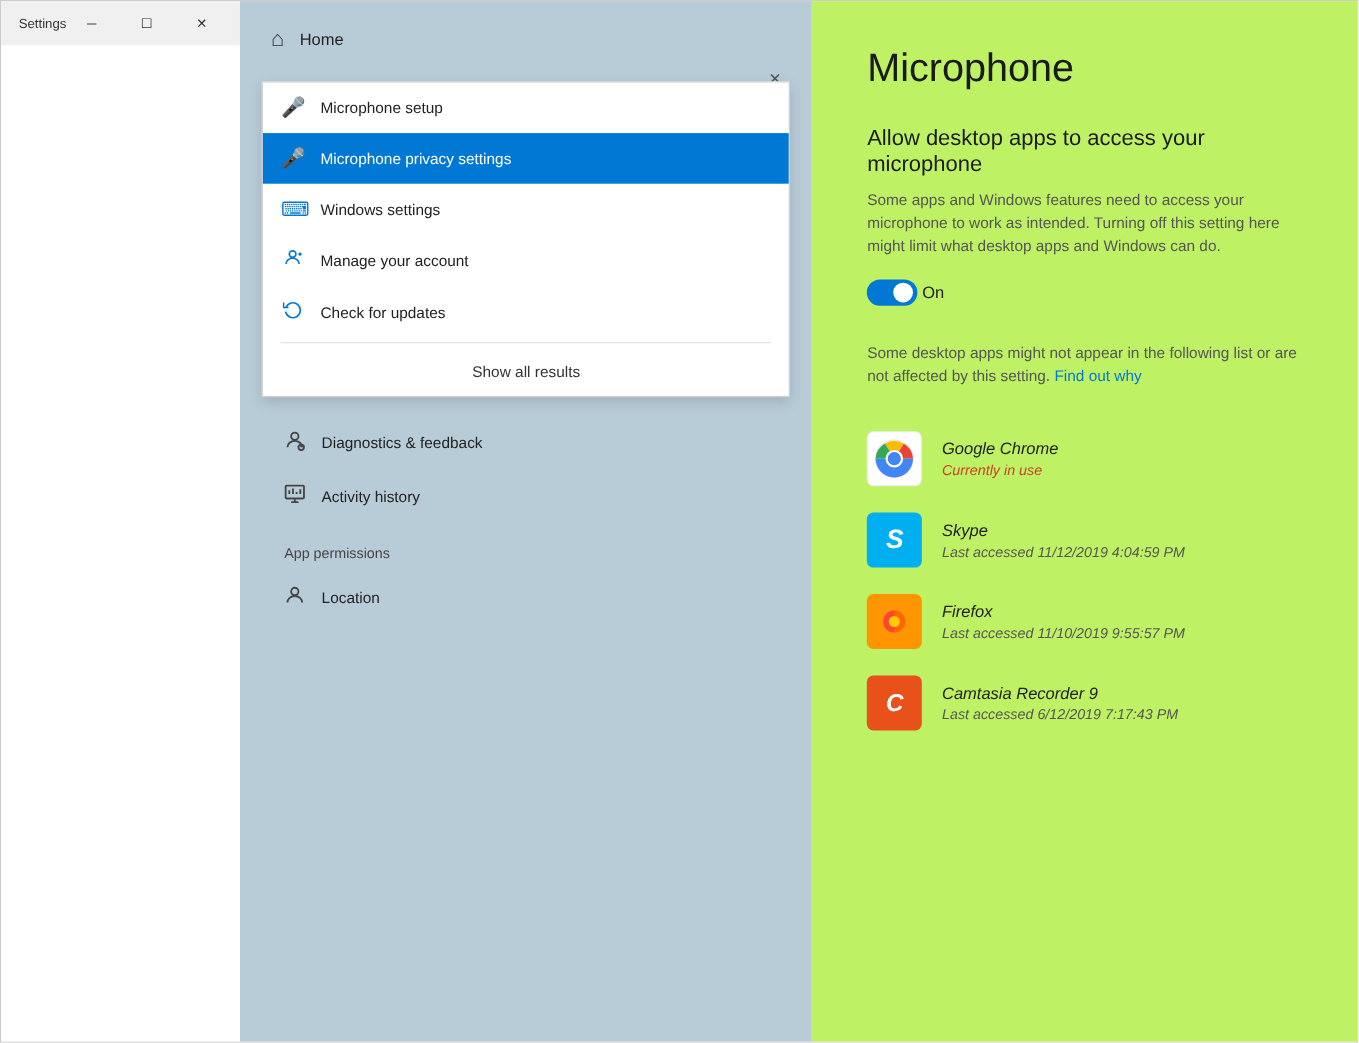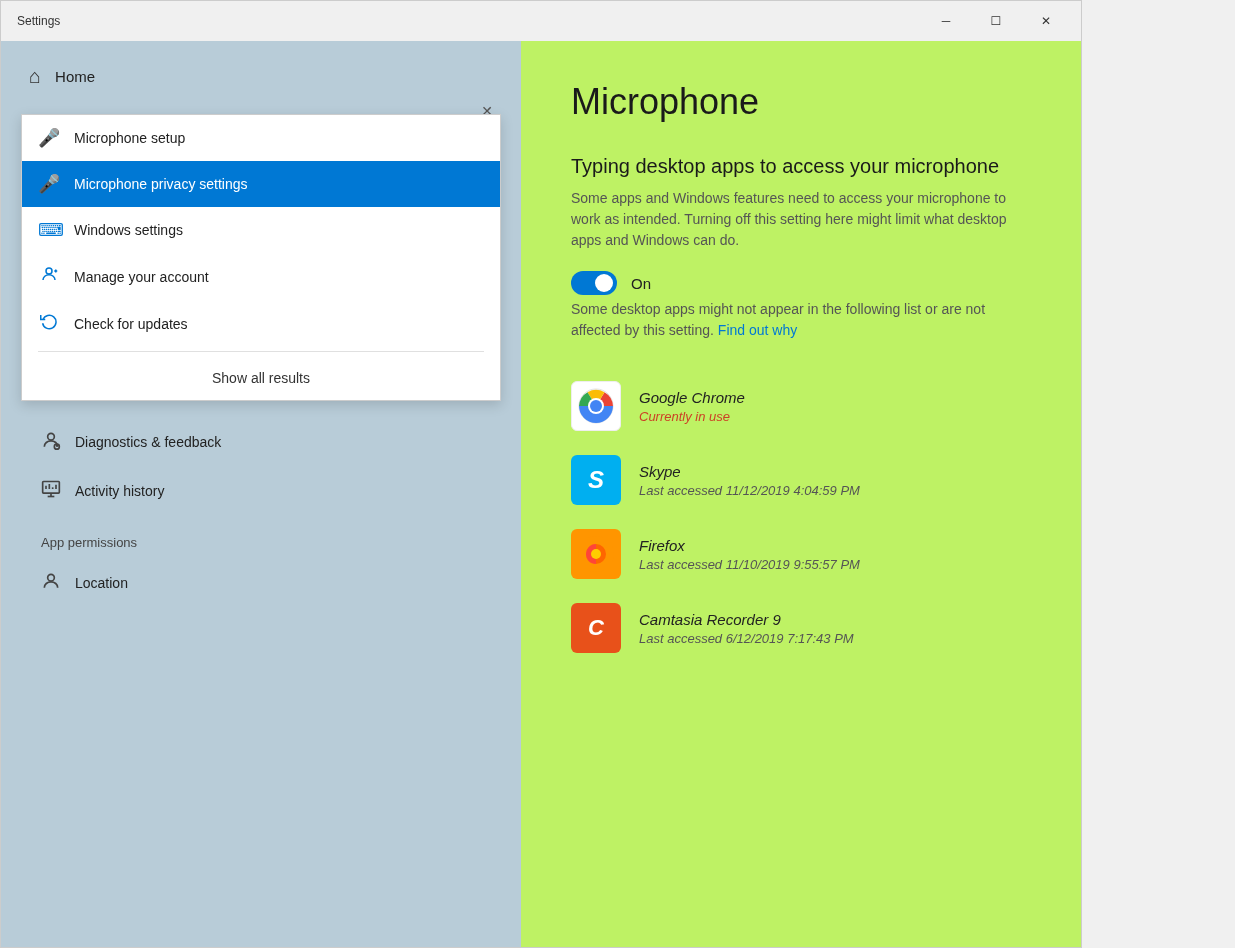--- a/index.html
+++ b/index.html
@@ -8,25 +8,25 @@
       background: #f0f0f0;
       width: 1235px;
       height: 948px;
       overflow: hidden;
       display: flex;
       flex-direction: column;
     }
 
     
     .window {
-      width: 1082px;
+      width: 1235px;
       height: 948px;
       background: #fff;
       display: flex;
-      flex-direction: column;
+      flex-direction: row;
       border: 1px solid #ccc;
     }
 
     .title-bar {
       height: 40px;
       background: #f0f0f0;
       display: flex;
       align-items: center;
       justify-content: space-between;
       padding: 0 12px 0 16px;
@@ -222,22 +222,22 @@
       color: #555;
       line-height: 1.5;
       margin-bottom: 20px;
       max-width: 650px;
     }
 
     
     .toggle-row {
       display: flex;
       align-items: center;
-      gap: 14px;
-      margin-bottom: 4px;
+      gap: 4px;
+      margin-bottom: 32px;
     }
 
     .toggle-switch {
       width: 46px;
       height: 24px;
       background: #0078d4;
       border-radius: 12px;
       position: relative;
       cursor: pointer;
       flex-shrink: 0;
@@ -462,21 +462,21 @@
           <span>Location</span>
         </div>
       </div>
 
     </div>
 
     <div class="main">
 
       <h1 class="page-title">Microphone</h1>
 
-      <h2 class="section-title">Typing desktop apps to access your microphone</h2>
+      <h2 class="section-title">Allow desktop apps to access your microphone</h2>
 
       <p class="section-desc">Some apps and Windows features need to access your microphone to work as intended. Turning off this setting here might limit what desktop apps and Windows can do.</p>
 
       <div class="toggle-row">
         <div class="toggle-switch">
           <div class="toggle-knob"></div>
         </div>
         <span class="toggle-label">On</span>
       </div>
 

